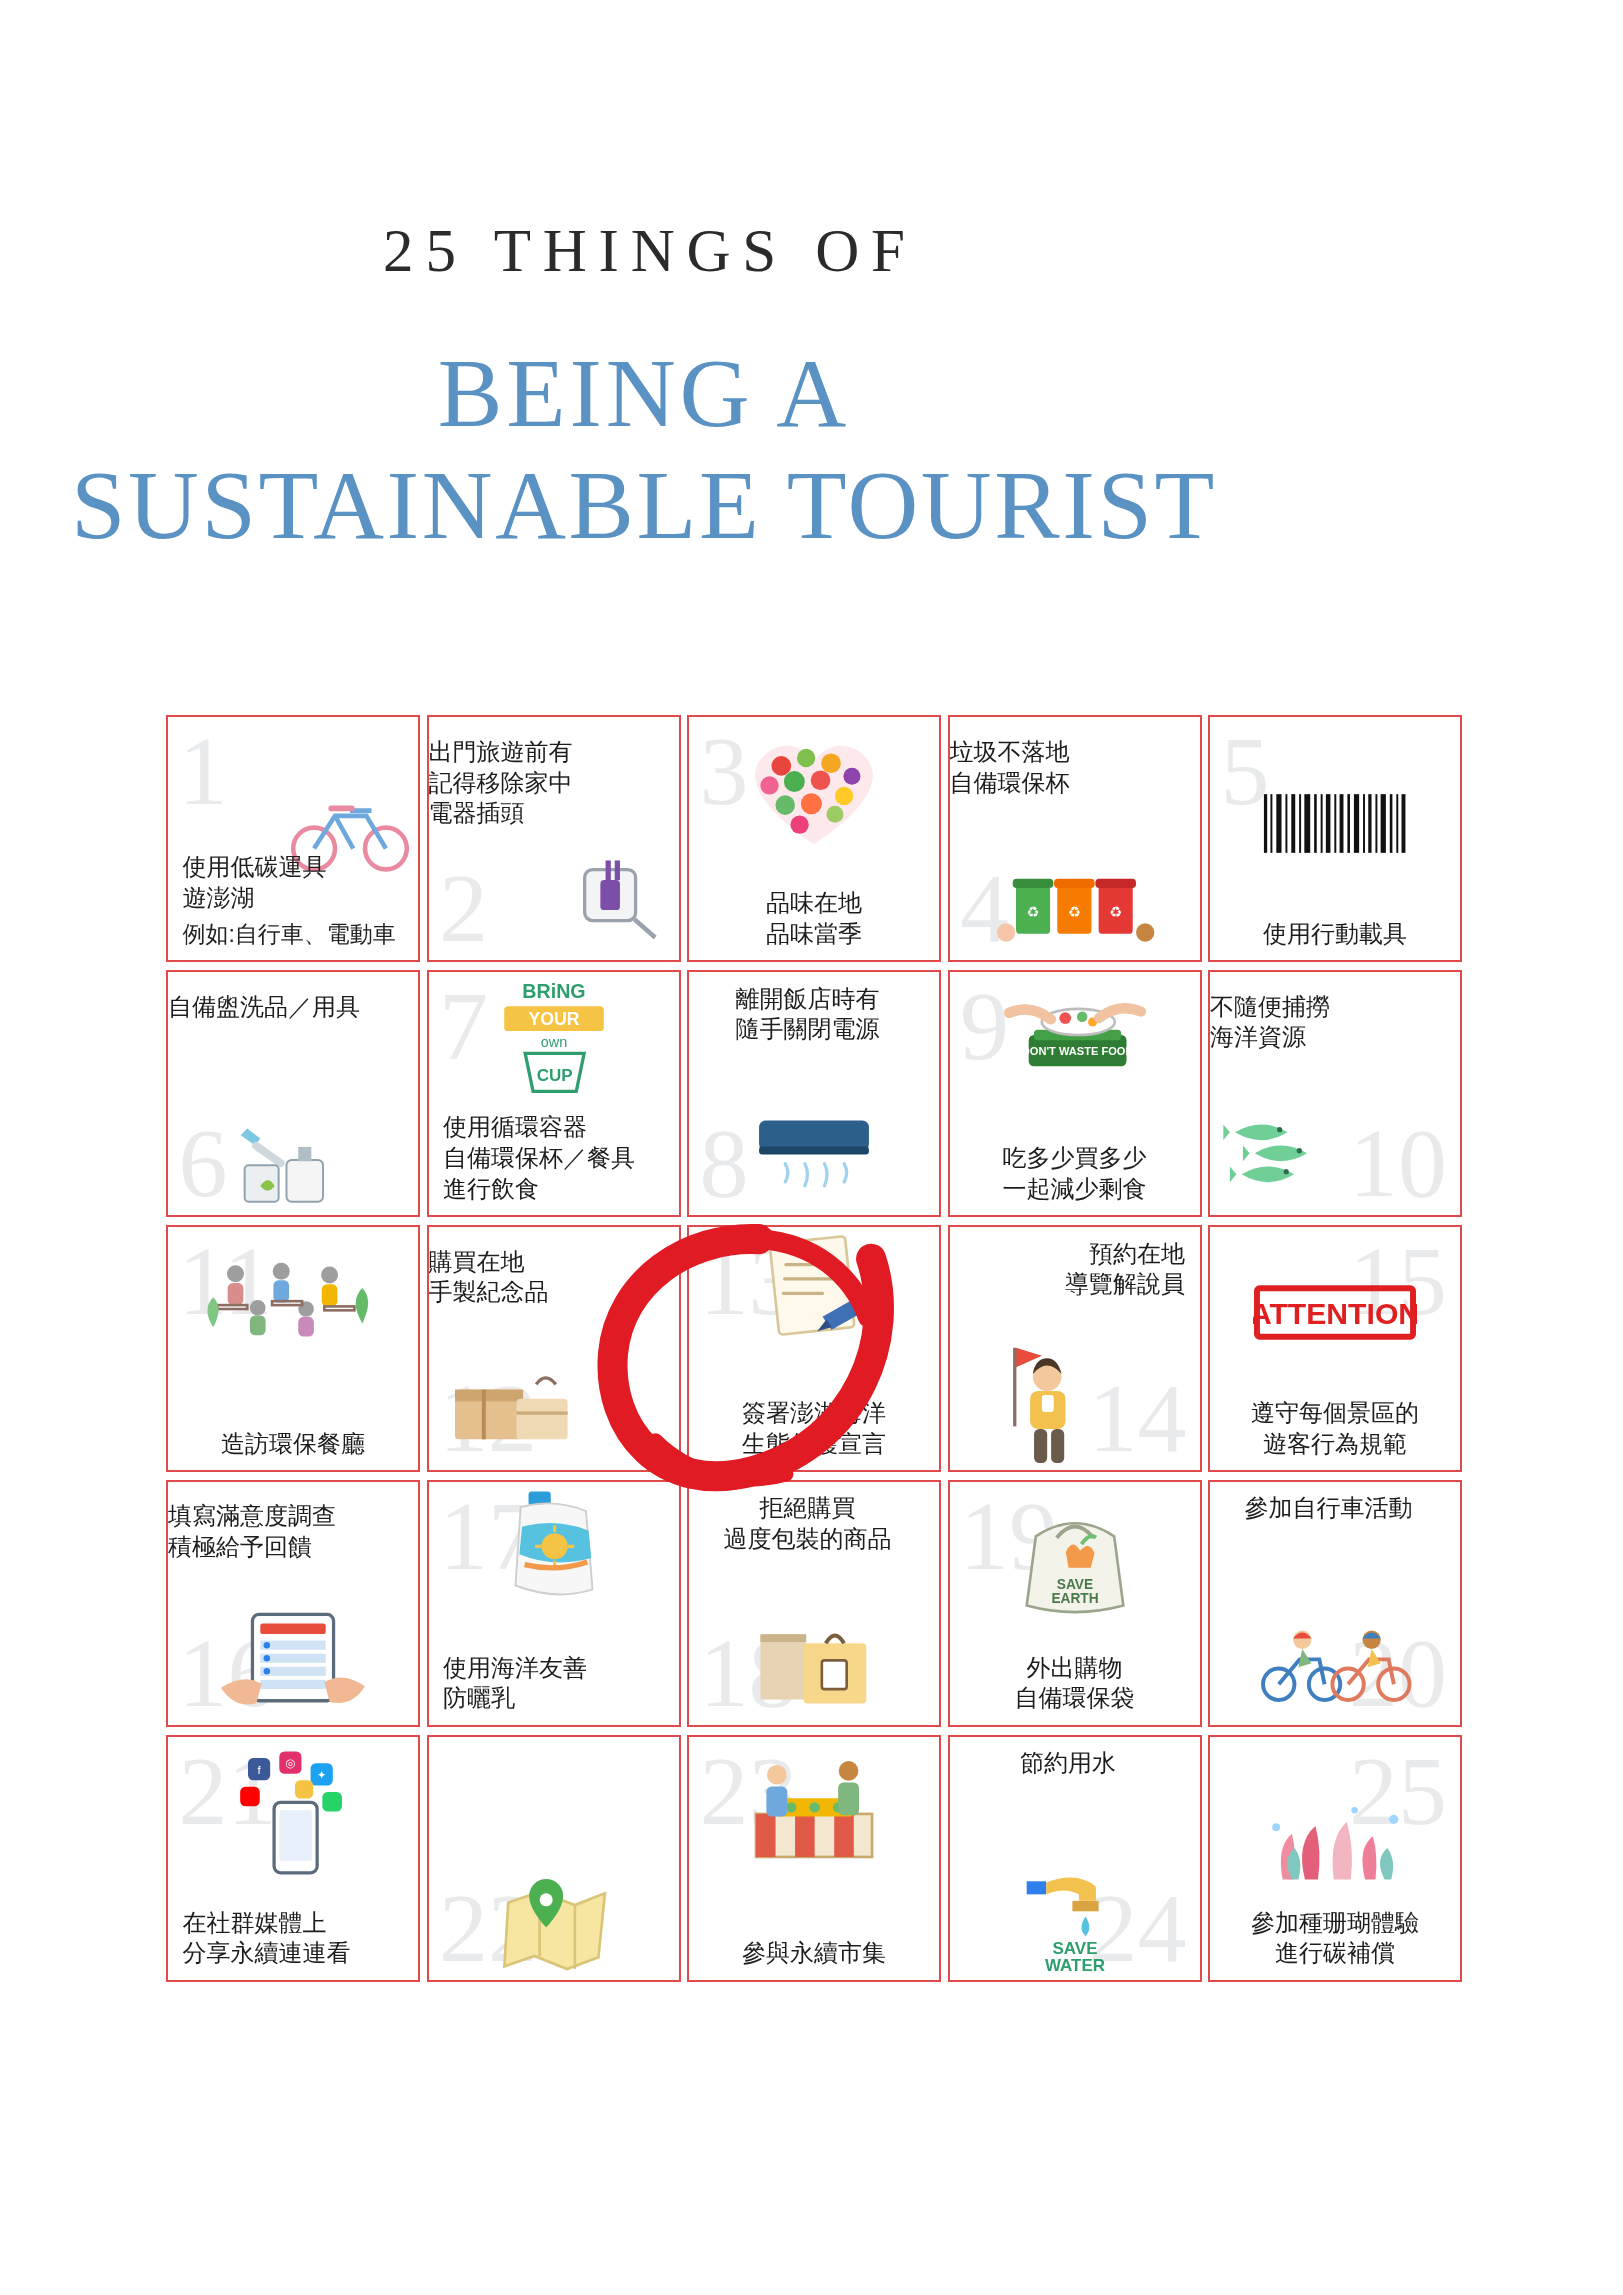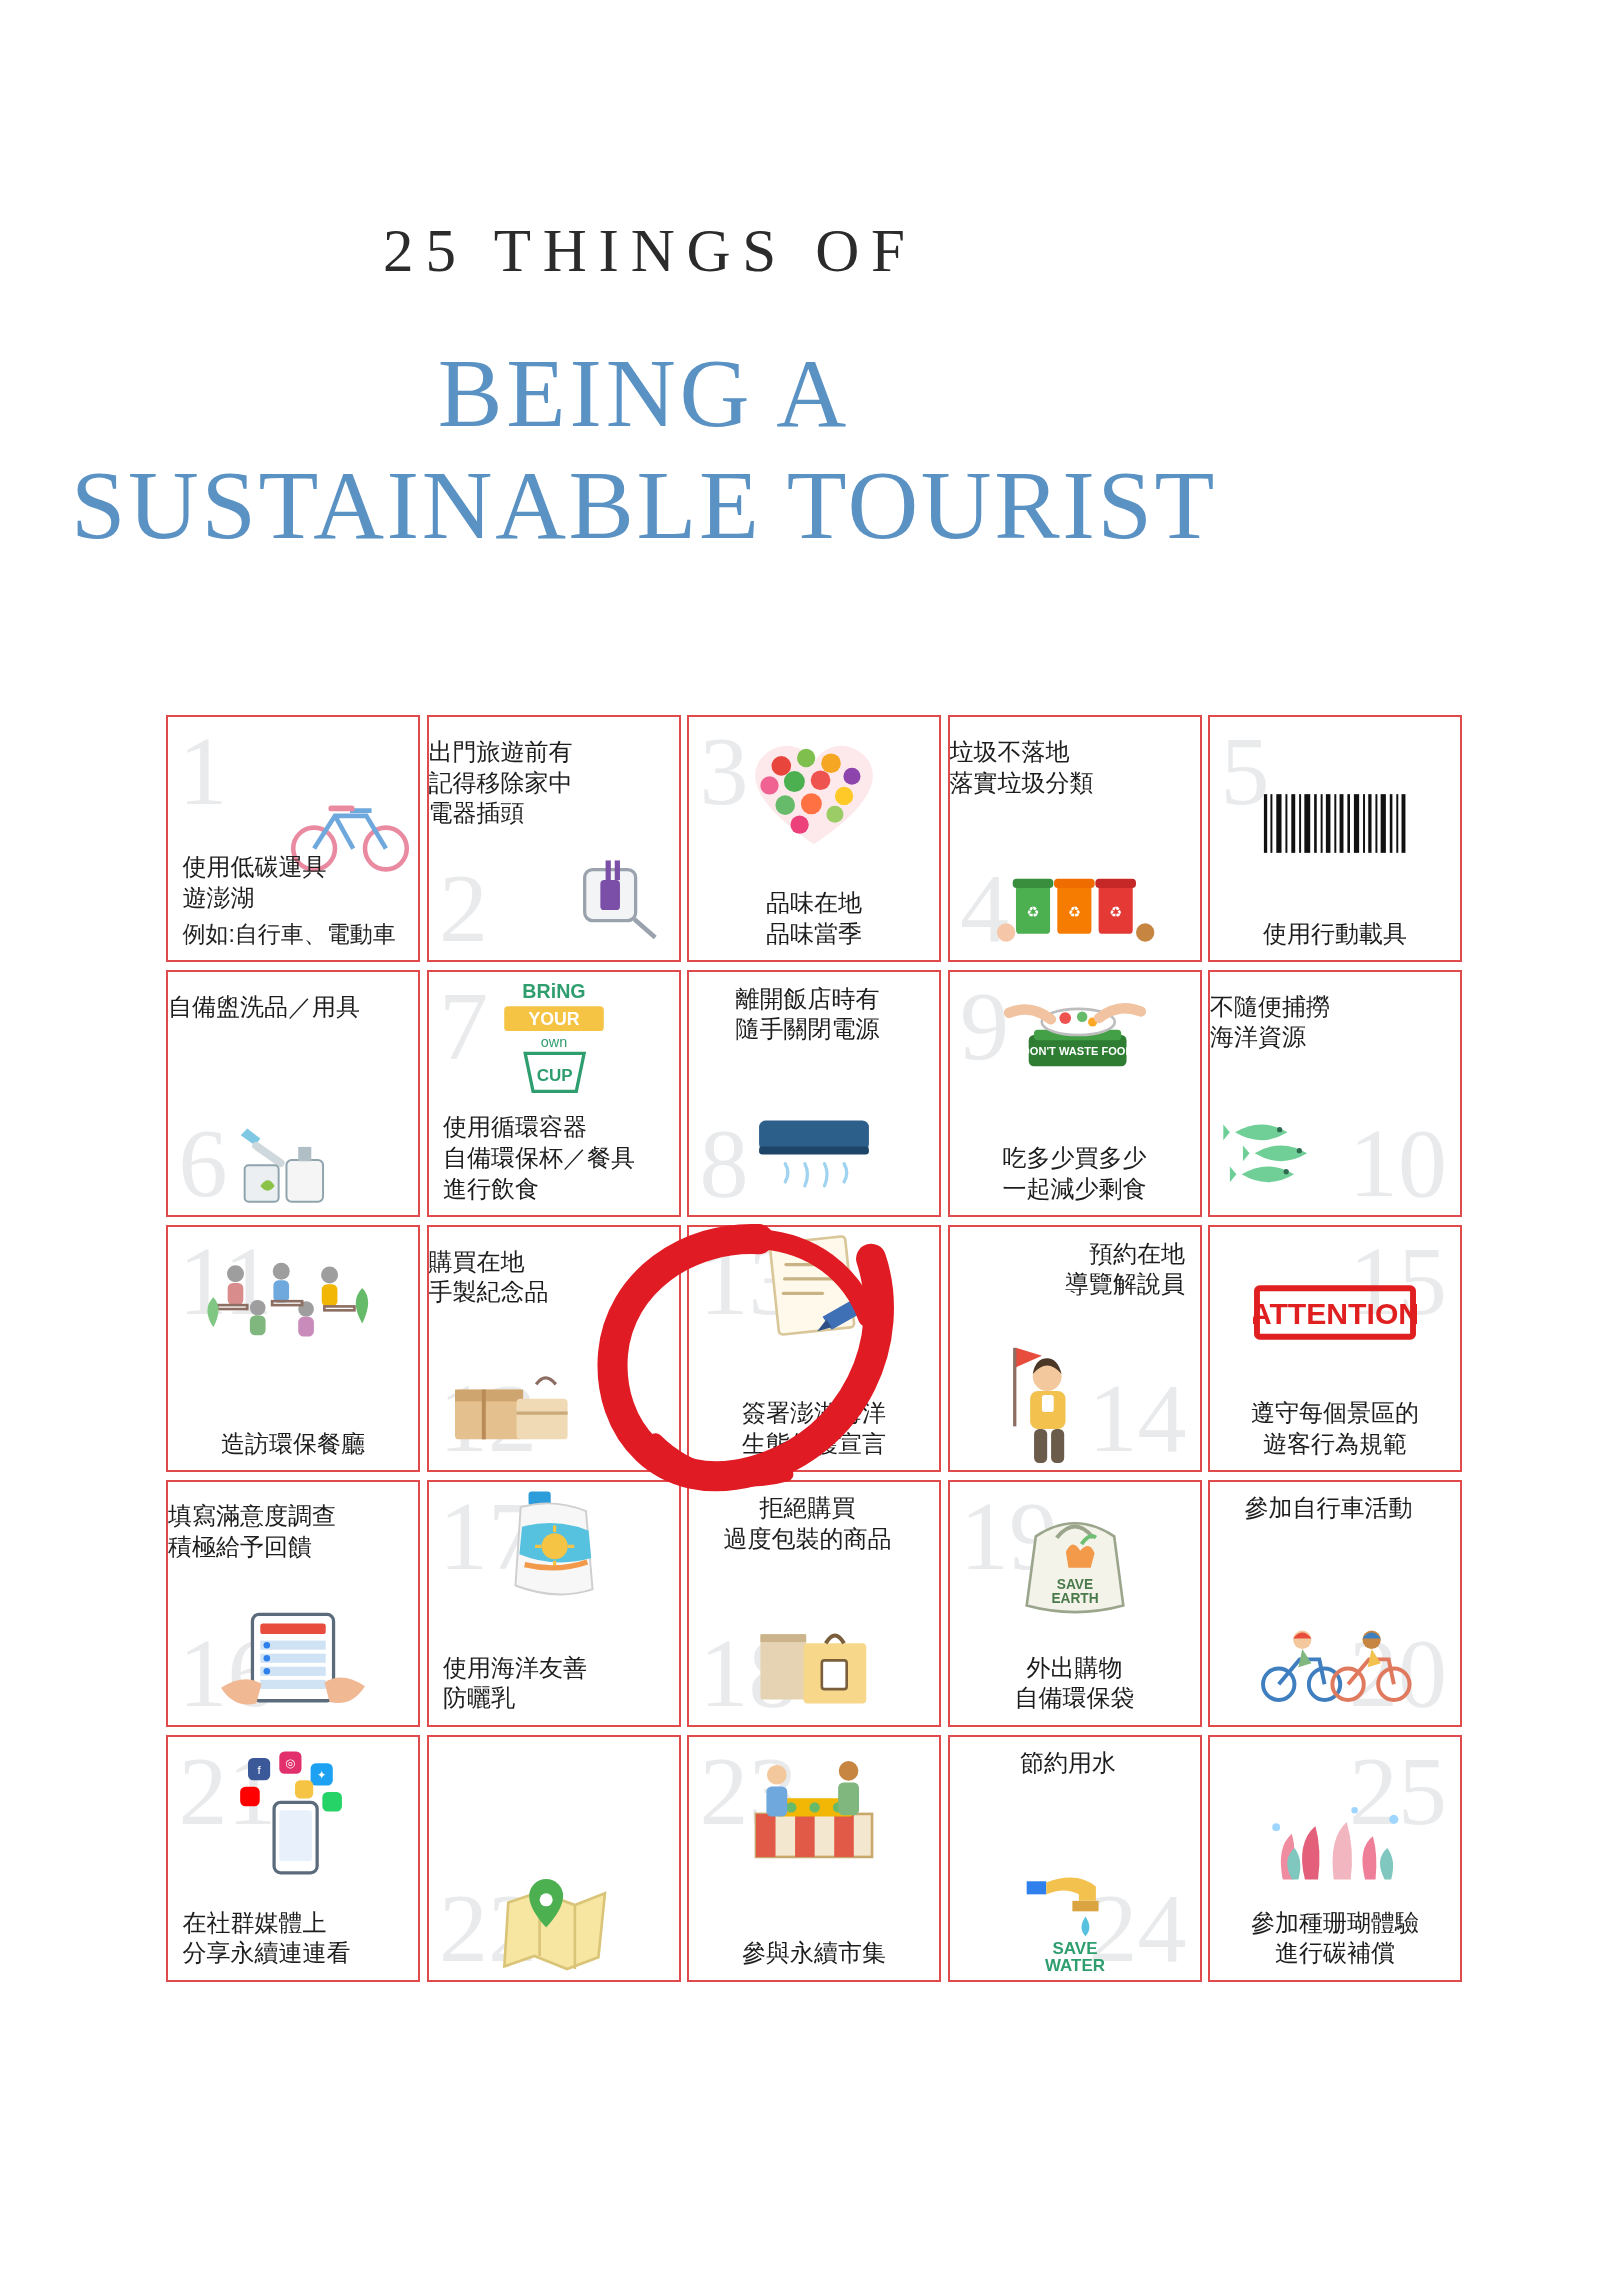--- a/index.html
+++ b/index.html
@@ -207,21 +207,21 @@
         <g fill="#ffffff" font-size="22" text-anchor="middle" font-family="Liberation Sans">
           <text x="61" y="88">♻</text>
                 <text x="124" y="88">♻</text>
                 <text x="187" y="88">♻</text>
         </g>
         <circle cx="20" cy="112" r="14" fill="#f6c6a8"></circle>
         <circle cx="232" cy="112" r="14" fill="#c68642"></circle>
       </svg>
           </div>
           <div class="label tl"><span>垃圾不落地
-落實垃圾分類</span></div>
+自備環保杯</span></div>
         </div>
         <div class="cell">
           <div class="num tl">5</div>
           <div class="art" style="left:50%; top:77px; transform:translateX(-50%);">
             <svg width="150" height="59" viewBox="0 0 230 90">
         <g fill="#111">
           <rect x="6" y="0" width="5" height="90"></rect>
                 <rect x="16" y="0" width="3" height="90"></rect>
           <rect x="25" y="0" width="8" height="90"></rect>
                 <rect x="39" y="0" width="3" height="90"></rect>

